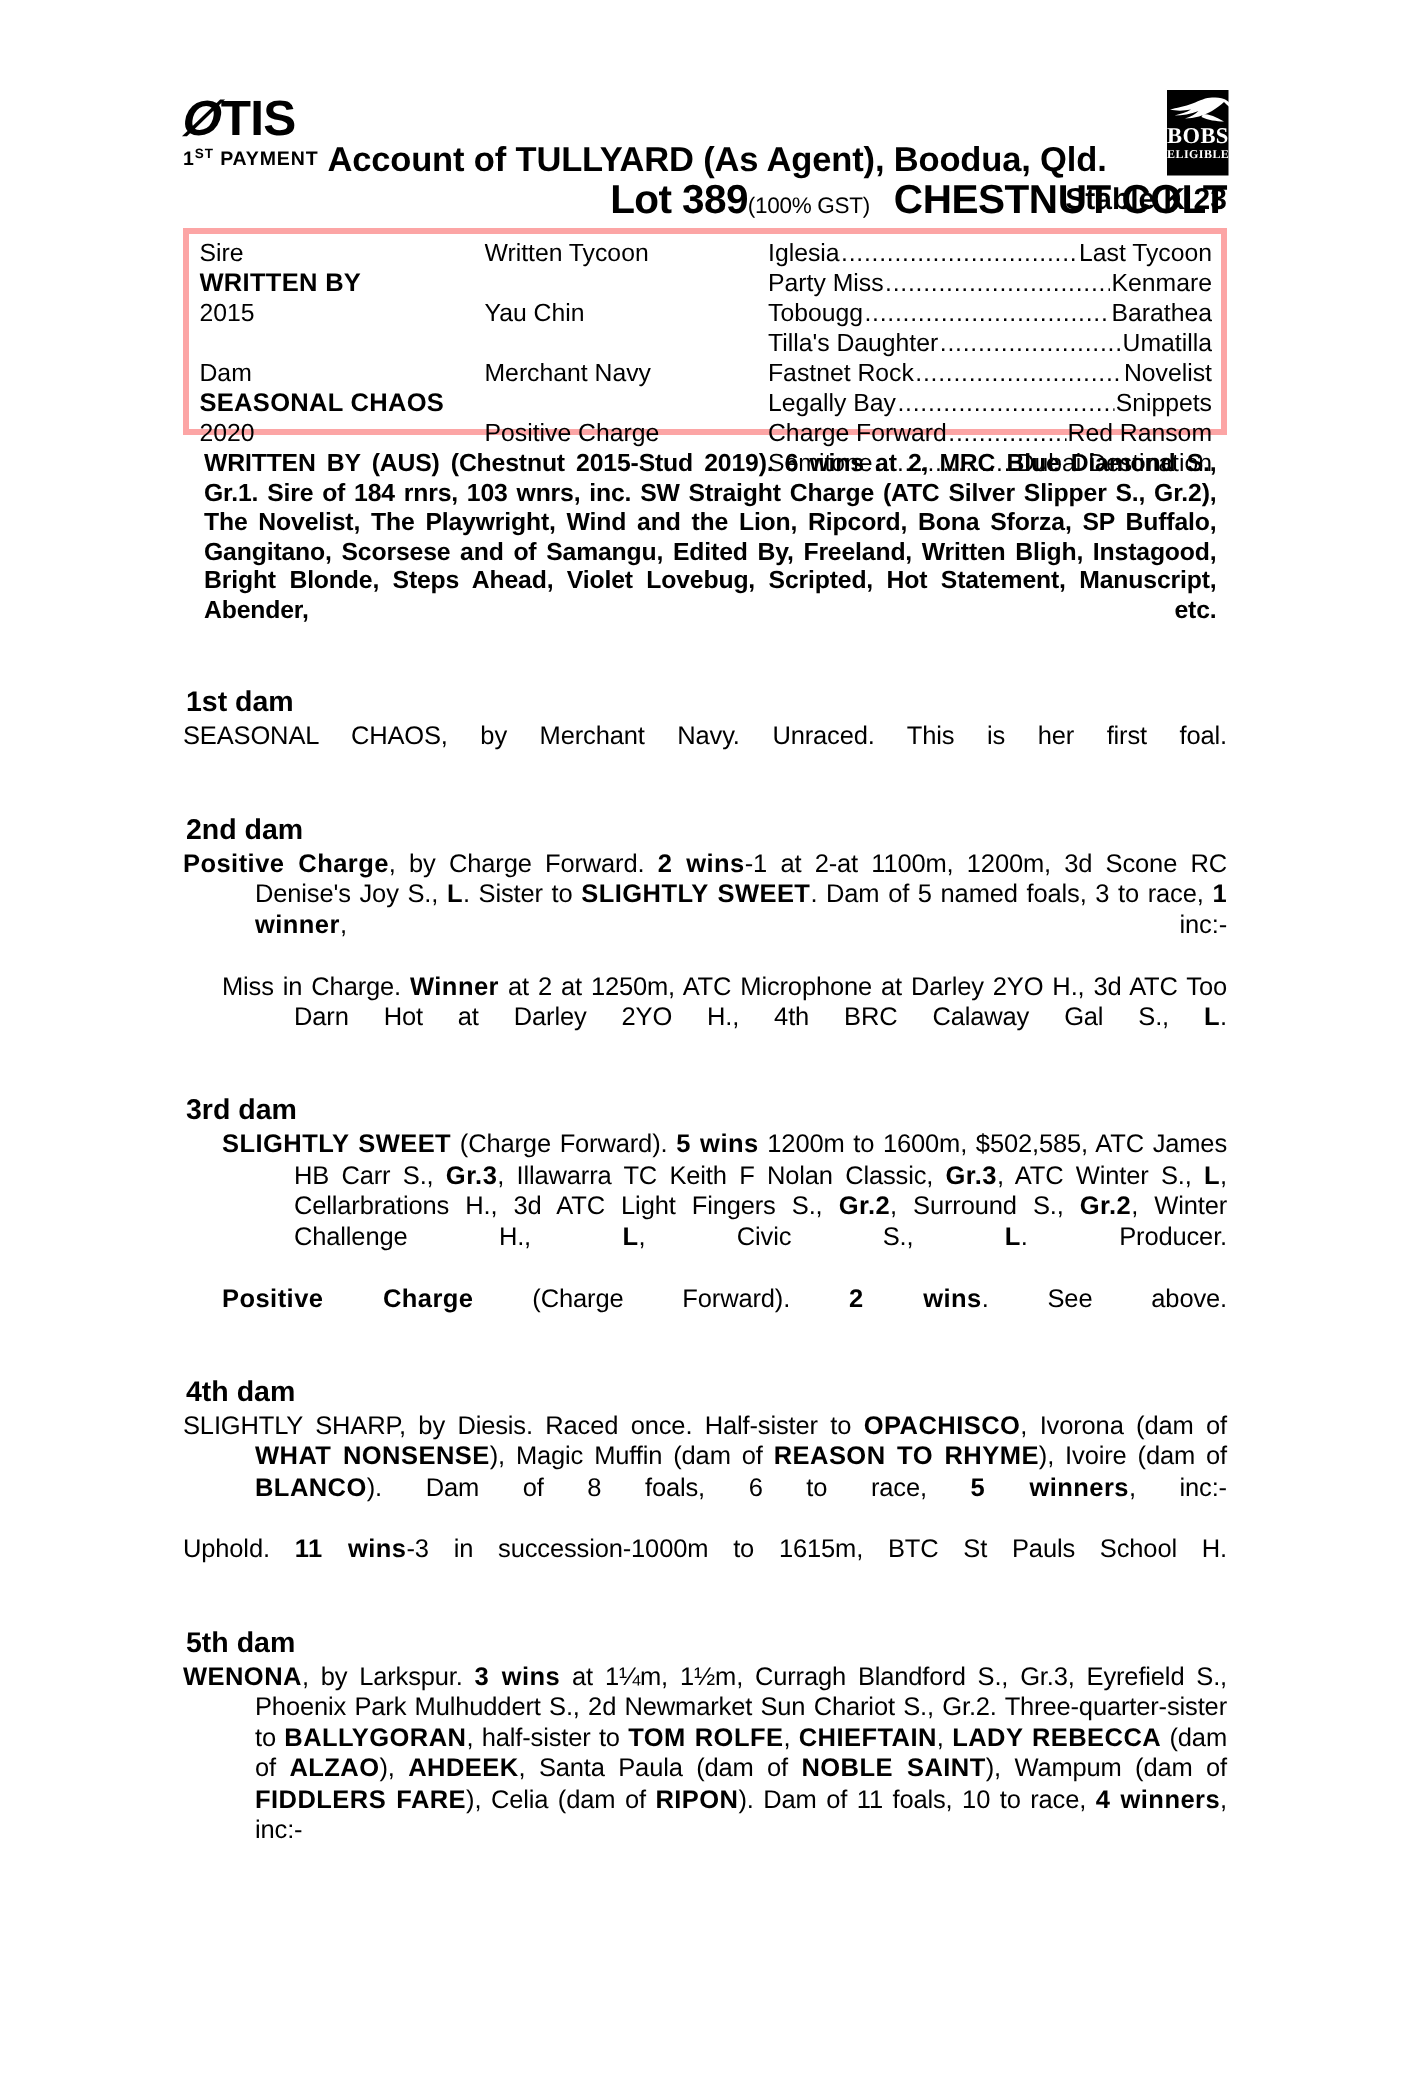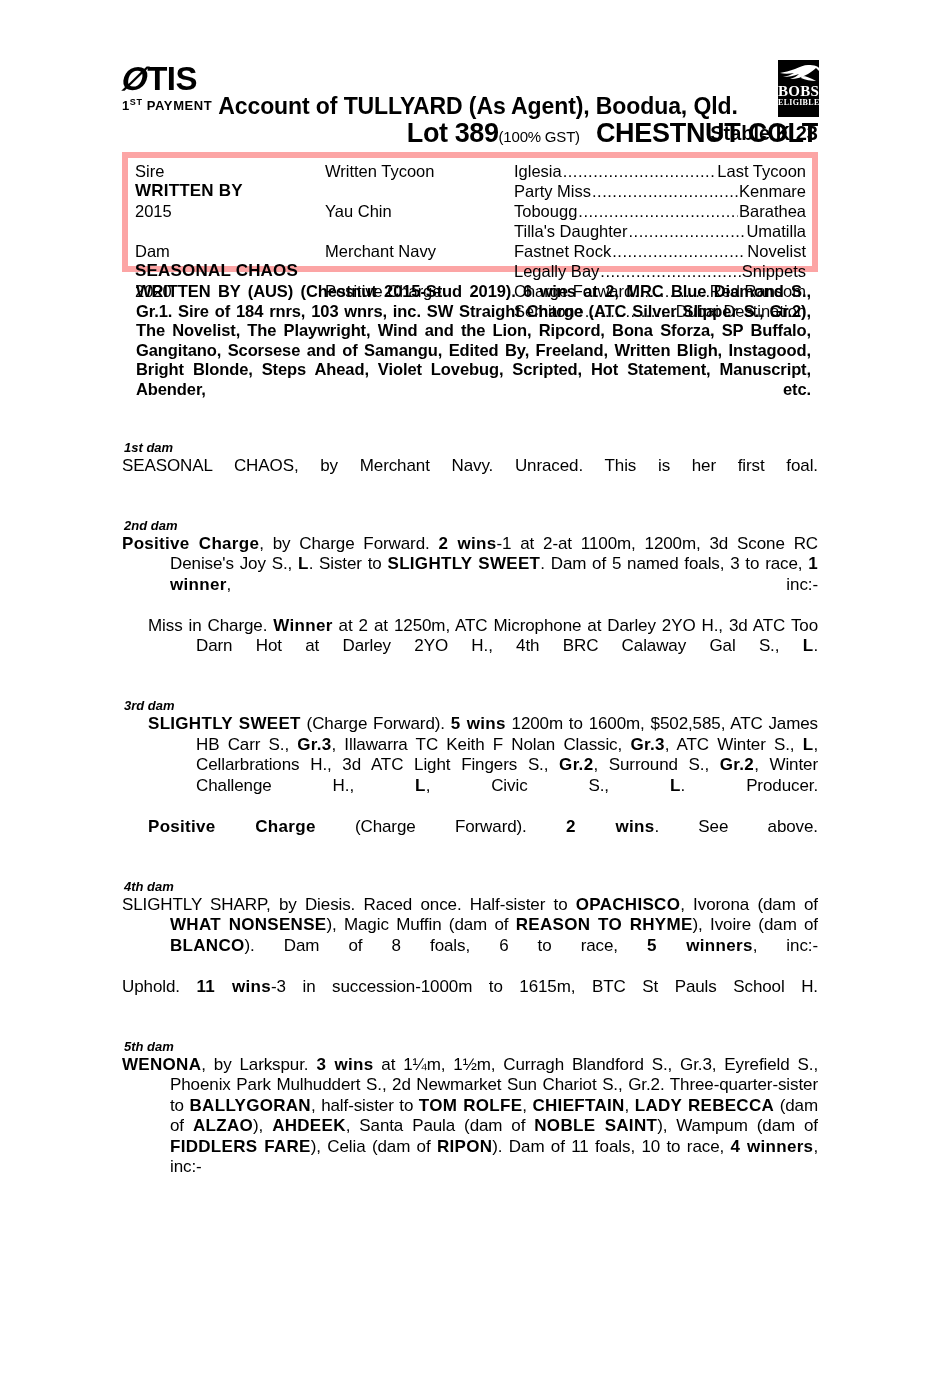--- a/index.html
+++ b/index.html
@@ -148,22 +148,22 @@
   .brand-glyph {
     display: inline-block;
     position: relative;
     width: 17px;
     height: 17px;
     vertical-align: -3px;
   }
 
   
   .ped-table {
-    border: 6px solid #fca5a5;
-    height: 120px;
+    border: 4px solid #fca5a5;
+    height: 138px;
     position: relative;
     margin-top: 3px;
     box-sizing: border-box;
   }
   .ped-col-a { position: absolute; left: 7px; top: 3px; width: 190px; }
   .ped-col-b { position: absolute; left: 197px; top: 3px; width: 185px; }
   .ped-col-c { position: absolute; left: 386px; top: 3px; right: 6px; }
   .ped-line {
     font-size: 16.5px;
     line-height: 20px;
@@ -200,25 +200,24 @@
     font-weight: bold;
     line-height: 19.5px;
     text-align: justify;
     letter-spacing: -0.1px;
   }
   .sire-blurb::after { content: ""; display: inline-block; width: 100%; }
 
   
   .dam-section { margin-top: 21px; }
   .dam-heading {
-    font-size: 13px;
+    font-size: 19px;
     font-weight: bold;
     margin-bottom: 1px;
     padding-left: 2px;
-    font-style: italic;
   }
   .entry {
     font-size: 17px;
     line-height: 20.5px;
     text-align: justify;
     text-justify: inter-word;
     letter-spacing: -0.1px;
   }
   .entry::after { content: ""; display: inline-block; width: 100%; }
   .entry.i0 { padding-left: 0px; text-indent: 0px; }

